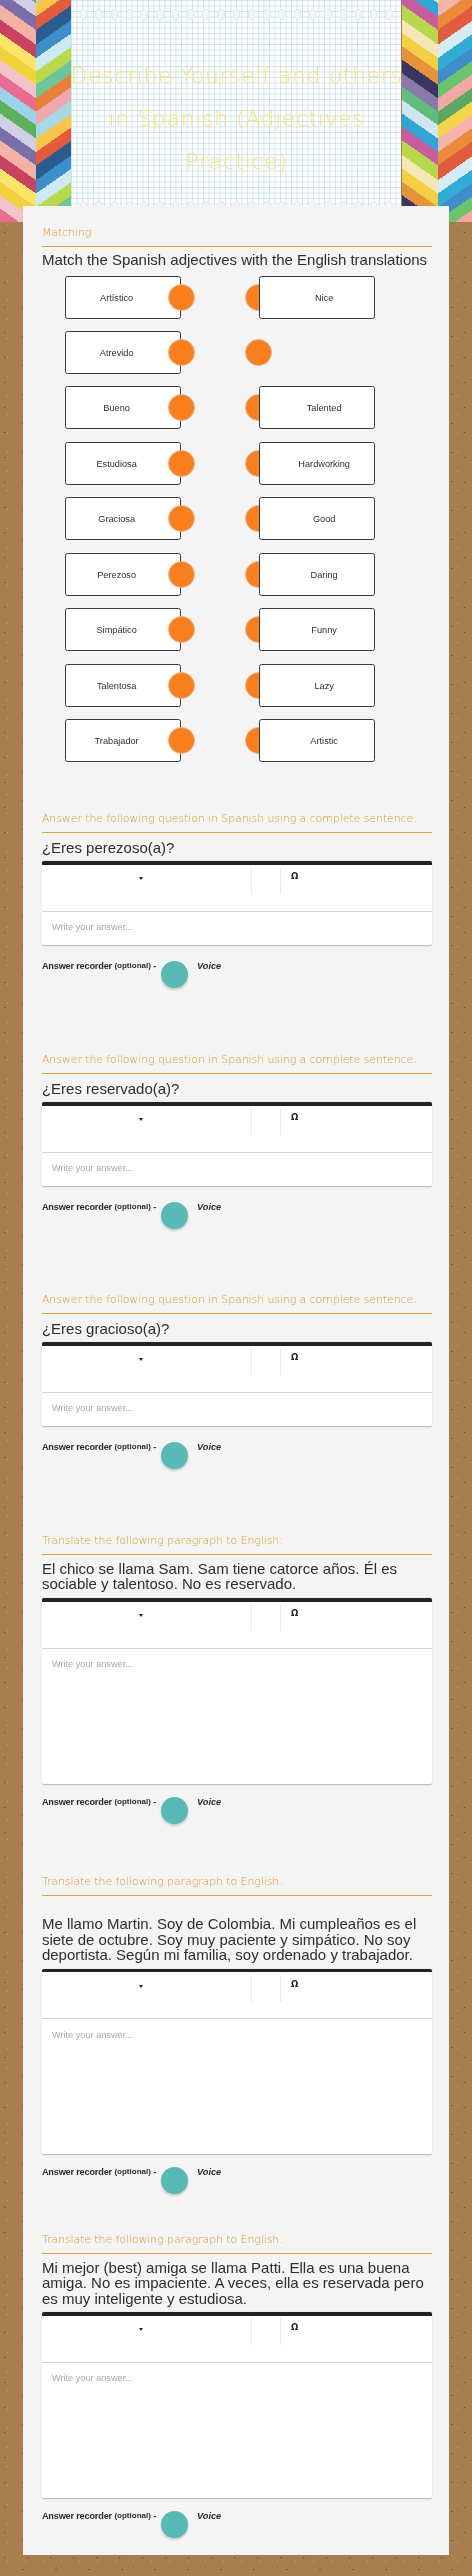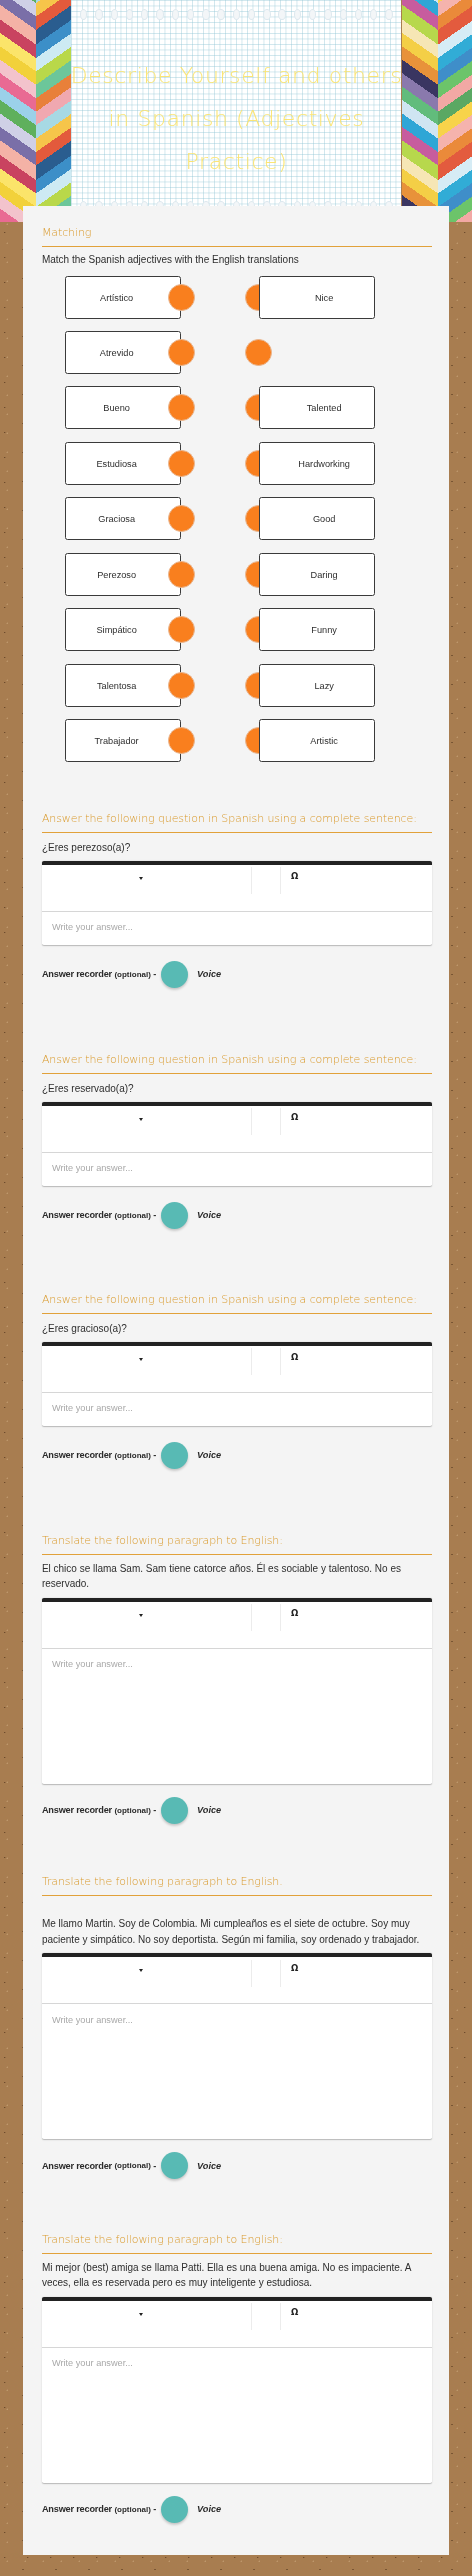--- a/index.html
+++ b/index.html
@@ -92,21 +92,21 @@
     font-family: "DejaVu Sans", sans-serif;
     font-size: 11px; line-height: 15px;
     color: #d9992a;
     font-weight: 300;
     letter-spacing: -0.1px;
   }
   .sec-divider {
     height: 1.2px; background: #e1a13a; width: 390px;
   }
   .prompt {
-    font-size: 10px; line-height: 15.4px; color: #2e2e2e;
+    font-size: 15px; line-height: 15.4px; color: #2e2e2e;
   }
 
   
   .match-row {
     position: absolute; left: 42px; width: 310px; height: 43px;
   }
   .m-box {
     position: absolute; top: 0; width: 116px; height: 43px;
     background: #fff; border: 0.9px solid #3a3a3a; border-radius: 2.5px;
     display: flex; align-items: center; justify-content: center;
@@ -145,21 +145,21 @@
     font-family: "DejaVu Sans", sans-serif;
   }
   .ed-text {
     position: relative; padding: 10.5px 10px;
     font-size: 9.2px; color: #a9a9a9;
   }
   .ed-text.short { height: 33px; }
   .ed-text.tall { height: 135px; }
 
   .recorder {
-    position: relative; height: 27px; display: flex; align-items: center;
+    position: relative; height: 27px; display: flex; align-items: flex-start;
   }
   .rec-label { font-size: 9.2px; font-weight: bold; color: #2b2b2b; letter-spacing: -0.2px; }
   .rec-opt { font-size: 8px; font-weight: bold; color: #2b2b2b; margin-left: 2.5px; }
   .rec-dash { font-size: 9.2px; font-weight: bold; color: #2b2b2b; margin-left: 2.5px; }
   .rec-dot {
     width: 27px; height: 27px; border-radius: 50%; background: #58bab4;
     margin-left: 5px; box-shadow: 0 1.8px 2.5px rgba(0,0,0,0.2);
   }
   .rec-voice { font-size: 9.2px; font-weight: bold; color: #2b2b2b; margin-left: 8.6px; font-style: italic; }
 </style>

